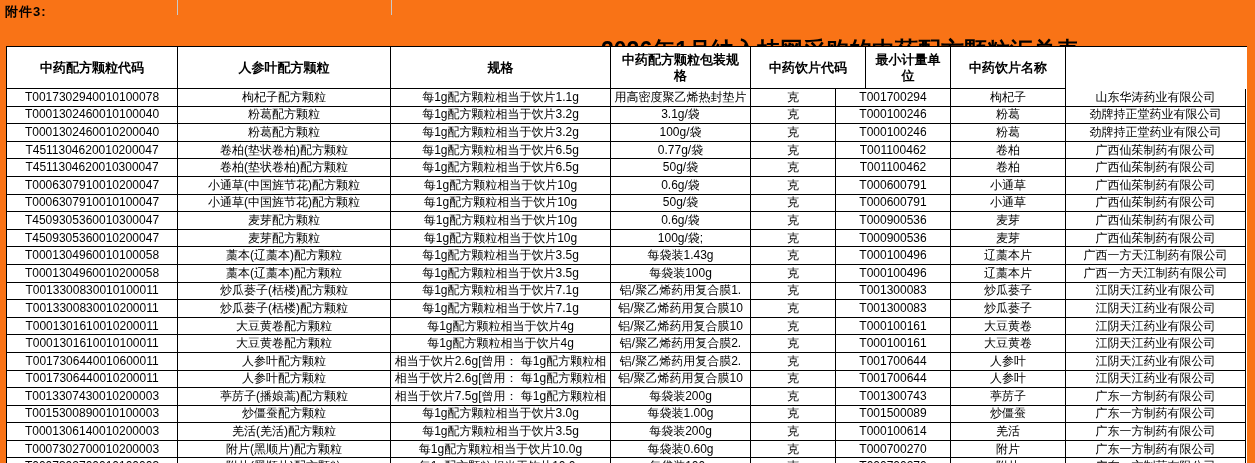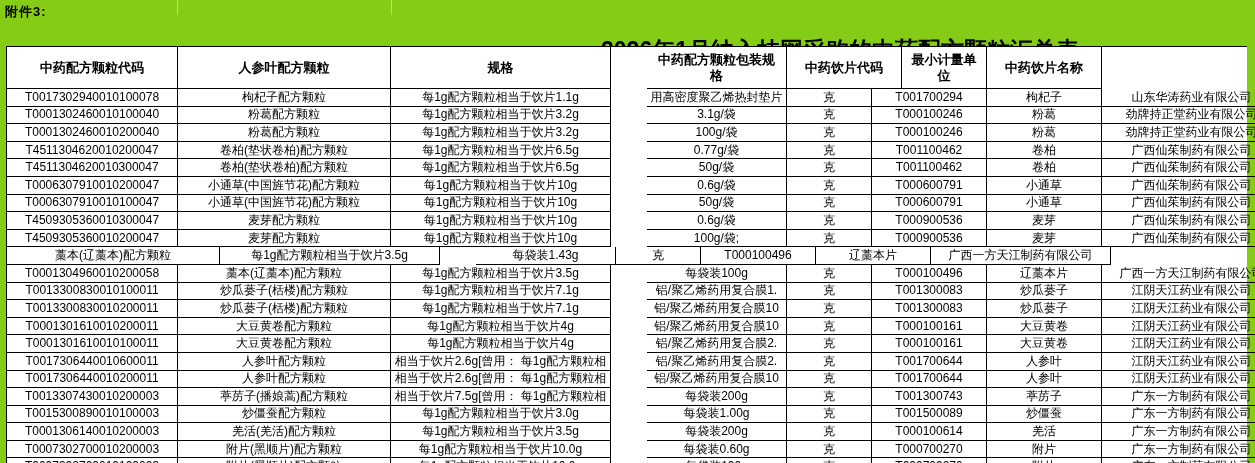--- a/index.html
+++ b/index.html
@@ -1,20 +1,20 @@
 <!DOCTYPE html>
 <html><head>
 <meta charset="utf-8">
 <style>
   html,body{margin:0;padding:0;}
   body{
     width:1255px;height:463px;overflow:hidden;background:#ffffff;
     font-family:"Liberation Sans","DejaVu Sans",sans-serif;color:#000;
   }
-  #app{position:relative;width:1255px;height:463px;background:#84cc16;overflow:hidden;}
+  #app{position:relative;width:1255px;height:463px;background:#f97316;overflow:hidden;}
 
   .gridline-v{position:absolute;top:0;height:15px;width:1px;background:#c9c9c9;}
   #gridline-a{left:177px;}
   #gridline-b{left:391px;}
 
   #attachment-label{
     position:absolute;left:5px;top:3px;
     font-size:13px;font-weight:bold;letter-spacing:1px;
   }
   #sheet-title{
@@ -35,21 +35,21 @@
     border-right:1px solid #000;border-bottom:1px solid #000;
     font-size:12px;line-height:13px;
   }
   .cell.h{
     font-weight:bold;font-size:13px;line-height:16px;
     white-space:normal;text-align:center;padding:0 6px;
   }
   .c0{width:171px;}
   .c1{width:213px;}
   .c2{width:220px;align-items:center;}
-  .c3{width:140px;margin-left:36px;}
+  .c3{width:140px;}
   .c4{width:85px;}
   .c5{width:115px;}
   .c6{width:115px;}
   .c7{width:180px;}
 </style>
 </head>
 <body>
 
 <div id="app">
   <div class="gridline-v" id="gridline-a"></div>
@@ -167,20 +167,21 @@
           <div class="cell c0">T4509305360010200047</div>
           <div class="cell c1">麦芽配方颗粒</div>
           <div class="cell c2">每1g配方颗粒相当于饮片10g</div>
           <div class="cell c3">100g/袋;</div>
           <div class="cell c4">克</div>
           <div class="cell c5">T000900536</div>
           <div class="cell c6">麦芽</div>
           <div class="cell c7">广西仙茱制药有限公司</div>
         </div>
         <div class="row">
+          <div class="cell c0">T0001304960010100058</div>
           <div class="cell c1">藁本(辽藁本)配方颗粒</div>
           <div class="cell c2">每1g配方颗粒相当于饮片3.5g</div>
           <div class="cell c3">每袋装1.43g</div>
           <div class="cell c4">克</div>
           <div class="cell c5">T000100496</div>
           <div class="cell c6">辽藁本片</div>
           <div class="cell c7">广西一方天江制药有限公司</div>
         </div>
         <div class="row">
           <div class="cell c0">T0001304960010200058</div>

